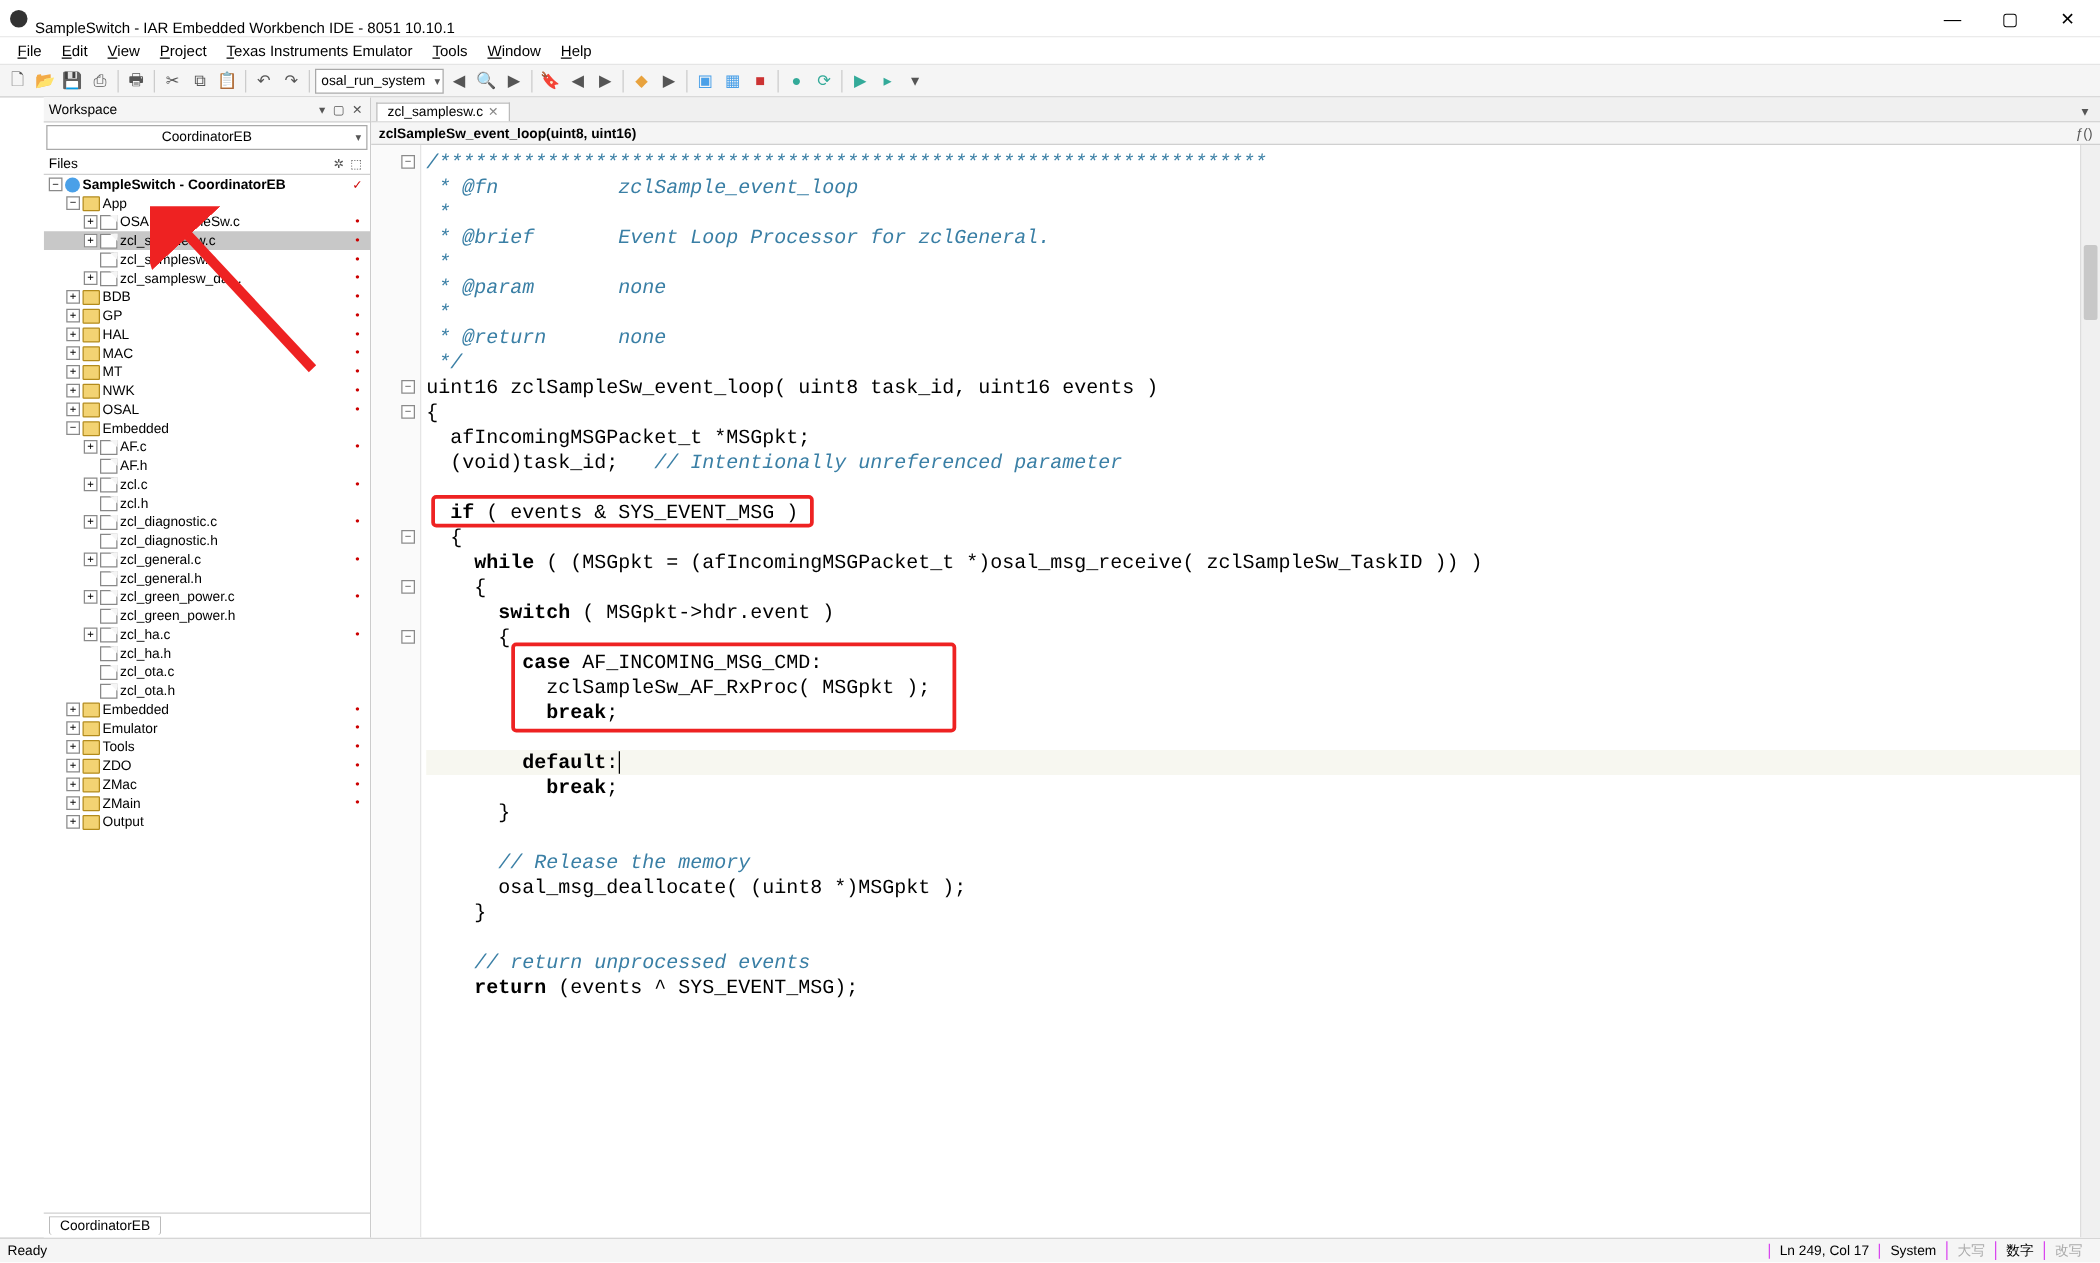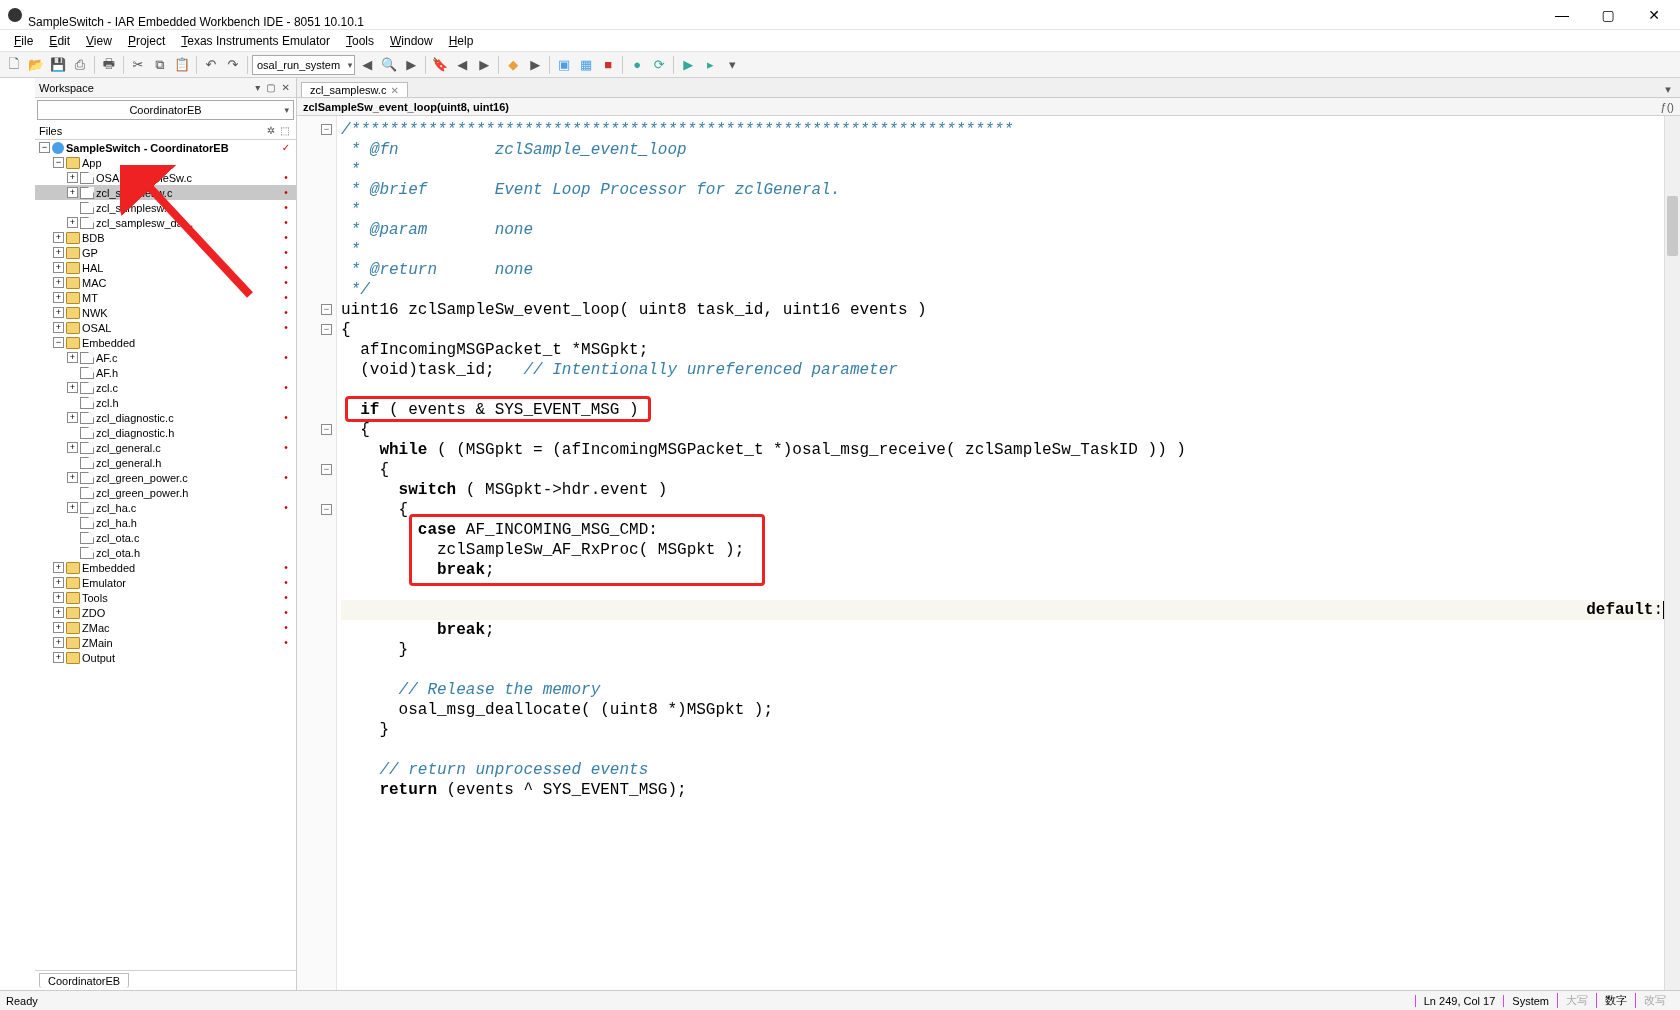--- a/index.html
+++ b/index.html
@@ -47,21 +47,21 @@
 .editor-tab { background: #fff; border: 1px solid #bbb; border-bottom: none; padding: 1px 8px; font-size: 11px; display: flex; align-items: center; gap: 4px; margin-right: 2px; }
 .editor-tab .close { font-size: 10px; color: #888; cursor: pointer; }
 .editor-right-icon { margin-left: auto; width: 16px; height: 16px; display: flex; align-items: center; justify-content: center; color: #555; font-size: 11px; }
 .breadcrumb { height: 18px; background: #f5f5f5; border-bottom: 1px solid #d0d0d0; display: flex; align-items: center; padding: 0 6px; font-size: 11px; font-weight: bold; gap: 32px; }
 .breadcrumb .right-ic { margin-left: auto; font-weight: normal; color: #555; }
 .code-area { flex: 1; display: flex; overflow: hidden; background: #fff; }
 .gutter { width: 40px; border-right: 1px solid #e5e5e5; background: #fafafa; position: relative; }
 .fold-mark { position: absolute; left: 24px; width: 11px; height: 11px; border: 1px solid #8a8a8a; background: #fff; font-size: 9px; line-height: 9px; text-align: center; color: #555; }
 .code { flex: 1; overflow: auto; font-family: Consolas, "Courier New", monospace; font-size: 16px; line-height: 20px; padding: 4px 0 4px 4px; position: relative; white-space: pre; }
 .code .line { height: 20px; }
-.code .hl-line { background: #f7f7f0; text-align: right; }
+.code .hl-line { background: #f7f7f0; }
 .code .doc { color: #3a7fa5; font-style: italic; }
 .code .kw { color: #000; font-weight: bold; }
 .code .cm { color: #3a7fa5; font-style: italic; }
 .code .redbox1 { position: absolute; border: 3px solid #e22; border-radius: 4px; }
 .statusbar { height: 20px; border-top: 1px solid #ccc; background: #f5f5f5; display: flex; align-items: center; padding: 0 6px; font-size: 11px; }
 .statusbar .spacer { flex: 1; }
 .statusbar .cell { padding: 0 8px; border-left: 1px solid #d946ef; }
 .arrow-annotation { position: absolute; pointer-events: none; z-index: 50; }
 .scrollbar-v { width: 16px; background: #f0f0f0; border-left: 1px solid #ddd; position: relative; }
 .scrollbar-v .thumb { position: absolute; left: 2px; right: 2px; top: 80px; height: 60px; background: #c8c8c8; border-radius: 2px; }

